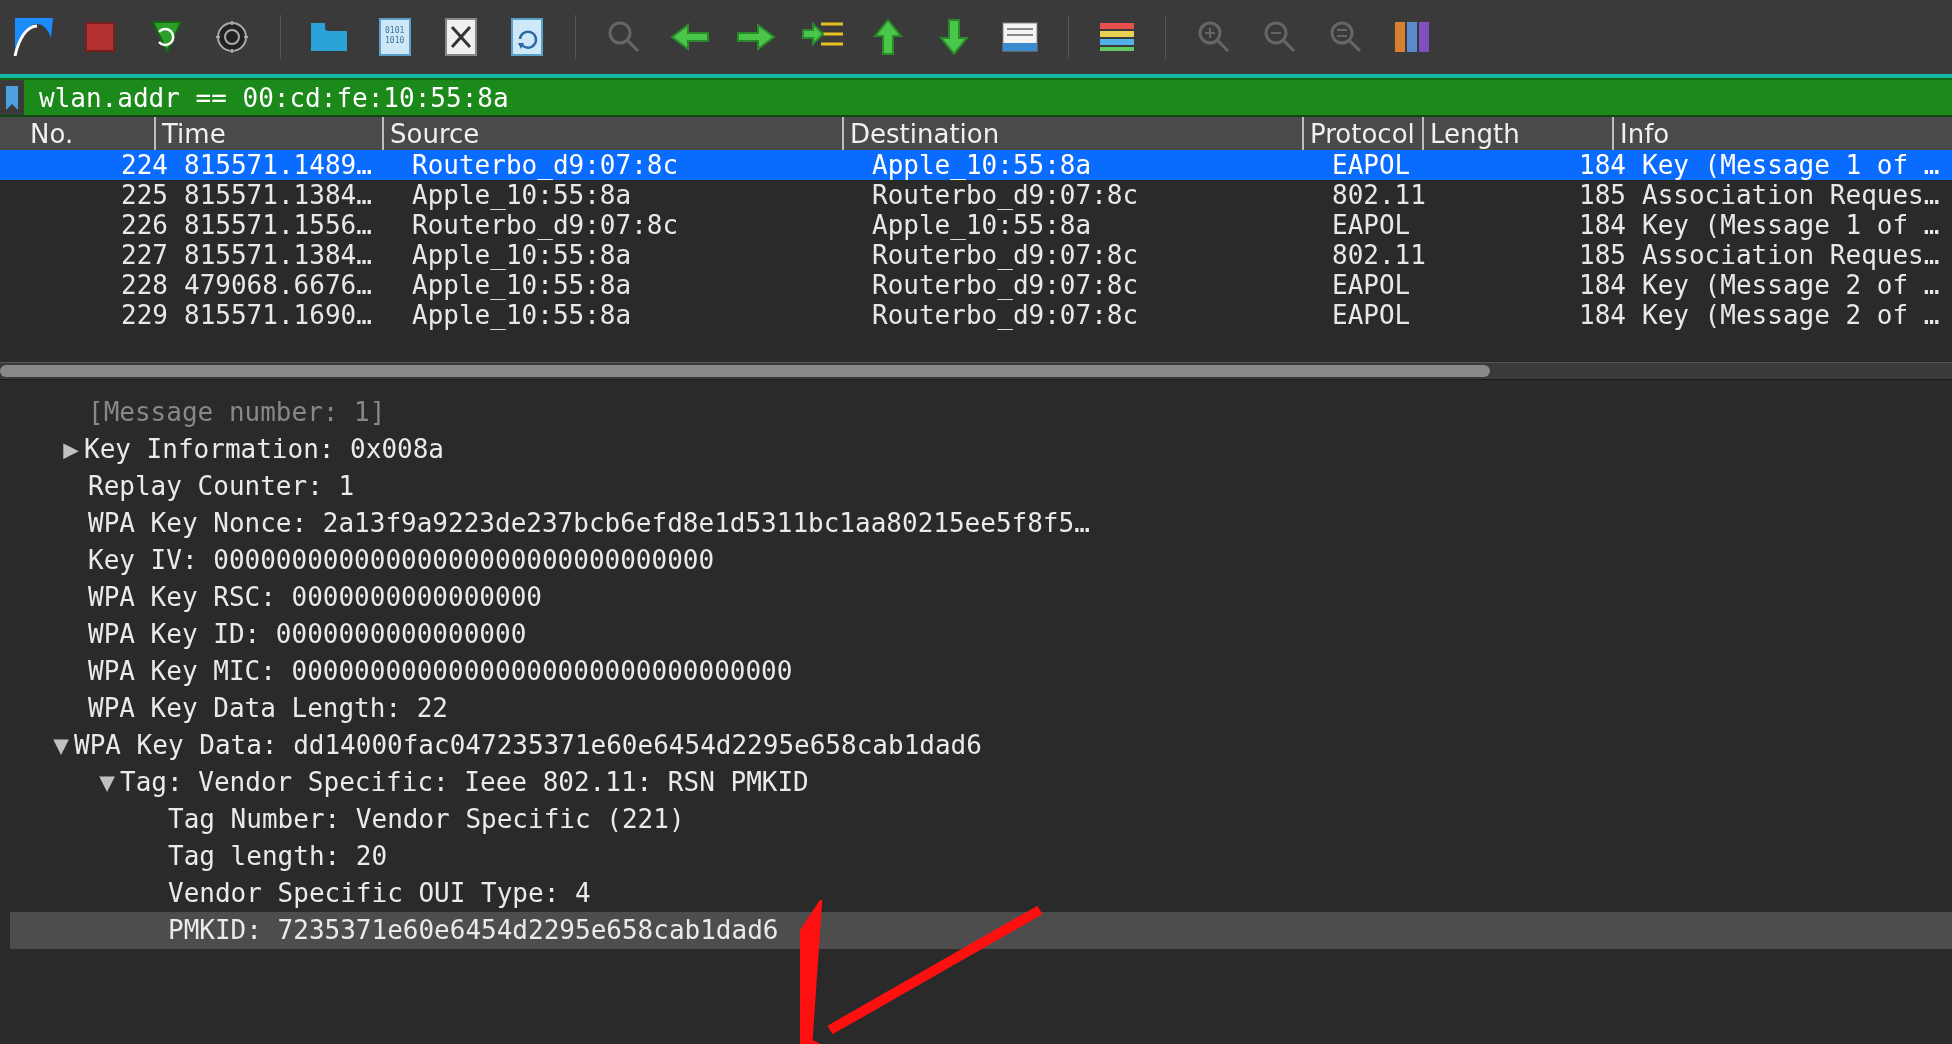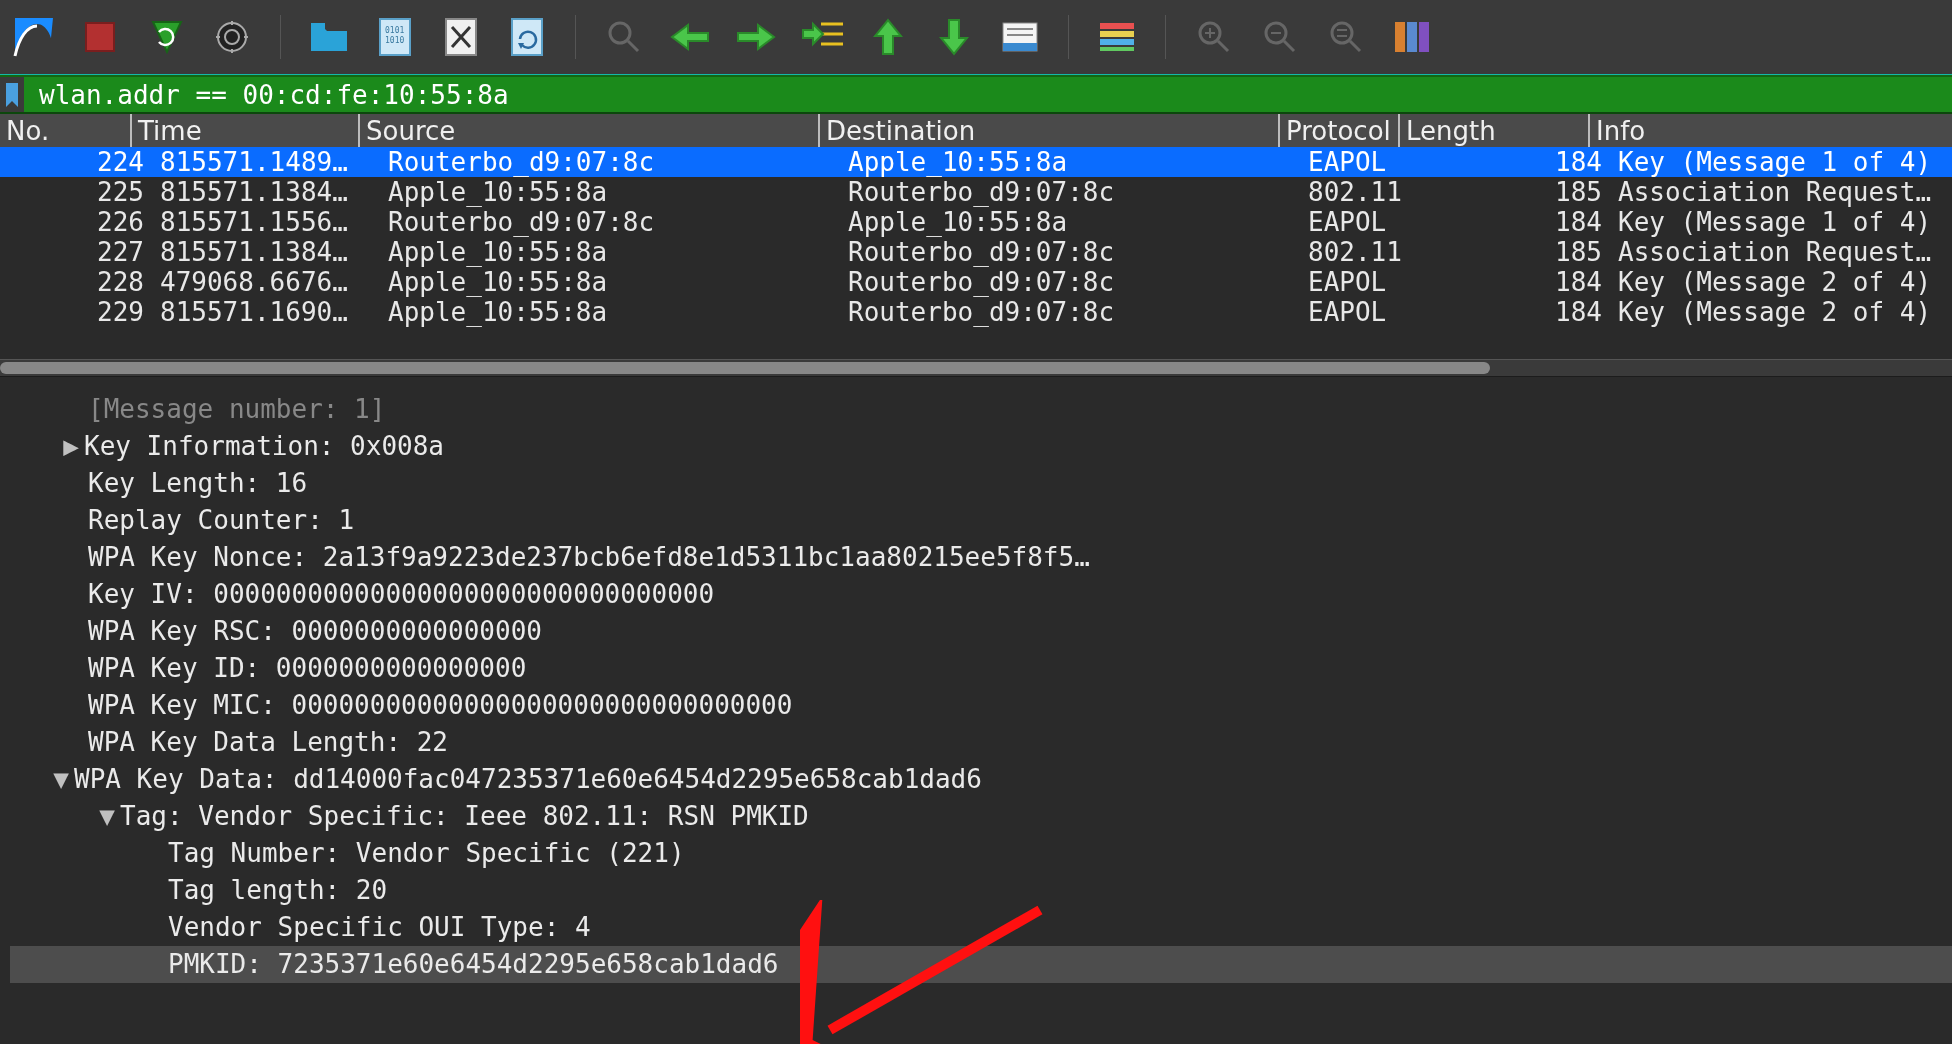--- a/index.html
+++ b/index.html
@@ -14,21 +14,21 @@
     font-size: 24px;
   }
   
   .toolbar {
     background: #3a3a3a;
     height: 74px;
     display: flex;
     align-items: center;
     padding: 0 12px;
     gap: 22px;
-    border-bottom: 1px solid #14b8a6;
+    border-bottom: 4px solid #14b8a6;
   }
   .toolbar .group {
     display: flex;
     gap: 22px;
     align-items: center;
   }
   .toolbar .sep {
     width: 1px;
     height: 44px;
     background: #555;
@@ -86,21 +86,21 @@
     border-left: 2px solid #bcbcbc;
     padding: 0 6px;
     height: 100%;
     display: flex;
     align-items: center;
     box-sizing: border-box;
     overflow: hidden;
     white-space: nowrap;
   }
   .col.first { border-left: none; padding-left: 6px;}
-  .c-no    { width: 130px; }
+  .c-no    { width: 130px; margin-left: 24px; }
   .c-time  { width: 228px; }
   .c-src   { width: 460px; }
   .c-dst   { width: 460px; }
   .c-proto { width: 120px; }
   .c-len   { width: 190px; }
   .c-info  { flex: 1; }
 
   
   .packet-list {
     background: #2a2a2a;
@@ -425,21 +425,20 @@
 <div class="hscroll">
     <div class="thumb"></div>
   </div>
 
 <div class="details">
   <div class="row indent0" style="color:#888;">[Message number: 1]</div>
   <div class="row indent0">
     <span class="expander">▶</span>
     <span>Key Information: 0x008a</span>
   </div>
-  <div class="row indent0">Key Length: 16</div>
   <div class="row indent0">Replay Counter: 1</div>
   <div class="row indent0">WPA Key Nonce: 2a13f9a9223de237bcb6efd8e1d5311bc1aa80215ee5f8f5…</div>
   <div class="row indent0">Key IV: 00000000000000000000000000000000</div>
   <div class="row indent0">WPA Key RSC: 0000000000000000</div>
   <div class="row indent0">WPA Key ID: 0000000000000000</div>
   <div class="row indent0">WPA Key MIC: 00000000000000000000000000000000</div>
   <div class="row indent0">WPA Key Data Length: 22</div>
   <div class="row indent0">
     <span class="expander" style="margin-left:-40px;">▼</span>
     <span>WPA Key Data: dd14000fac047235371e60e6454d2295e658cab1dad6</span>

